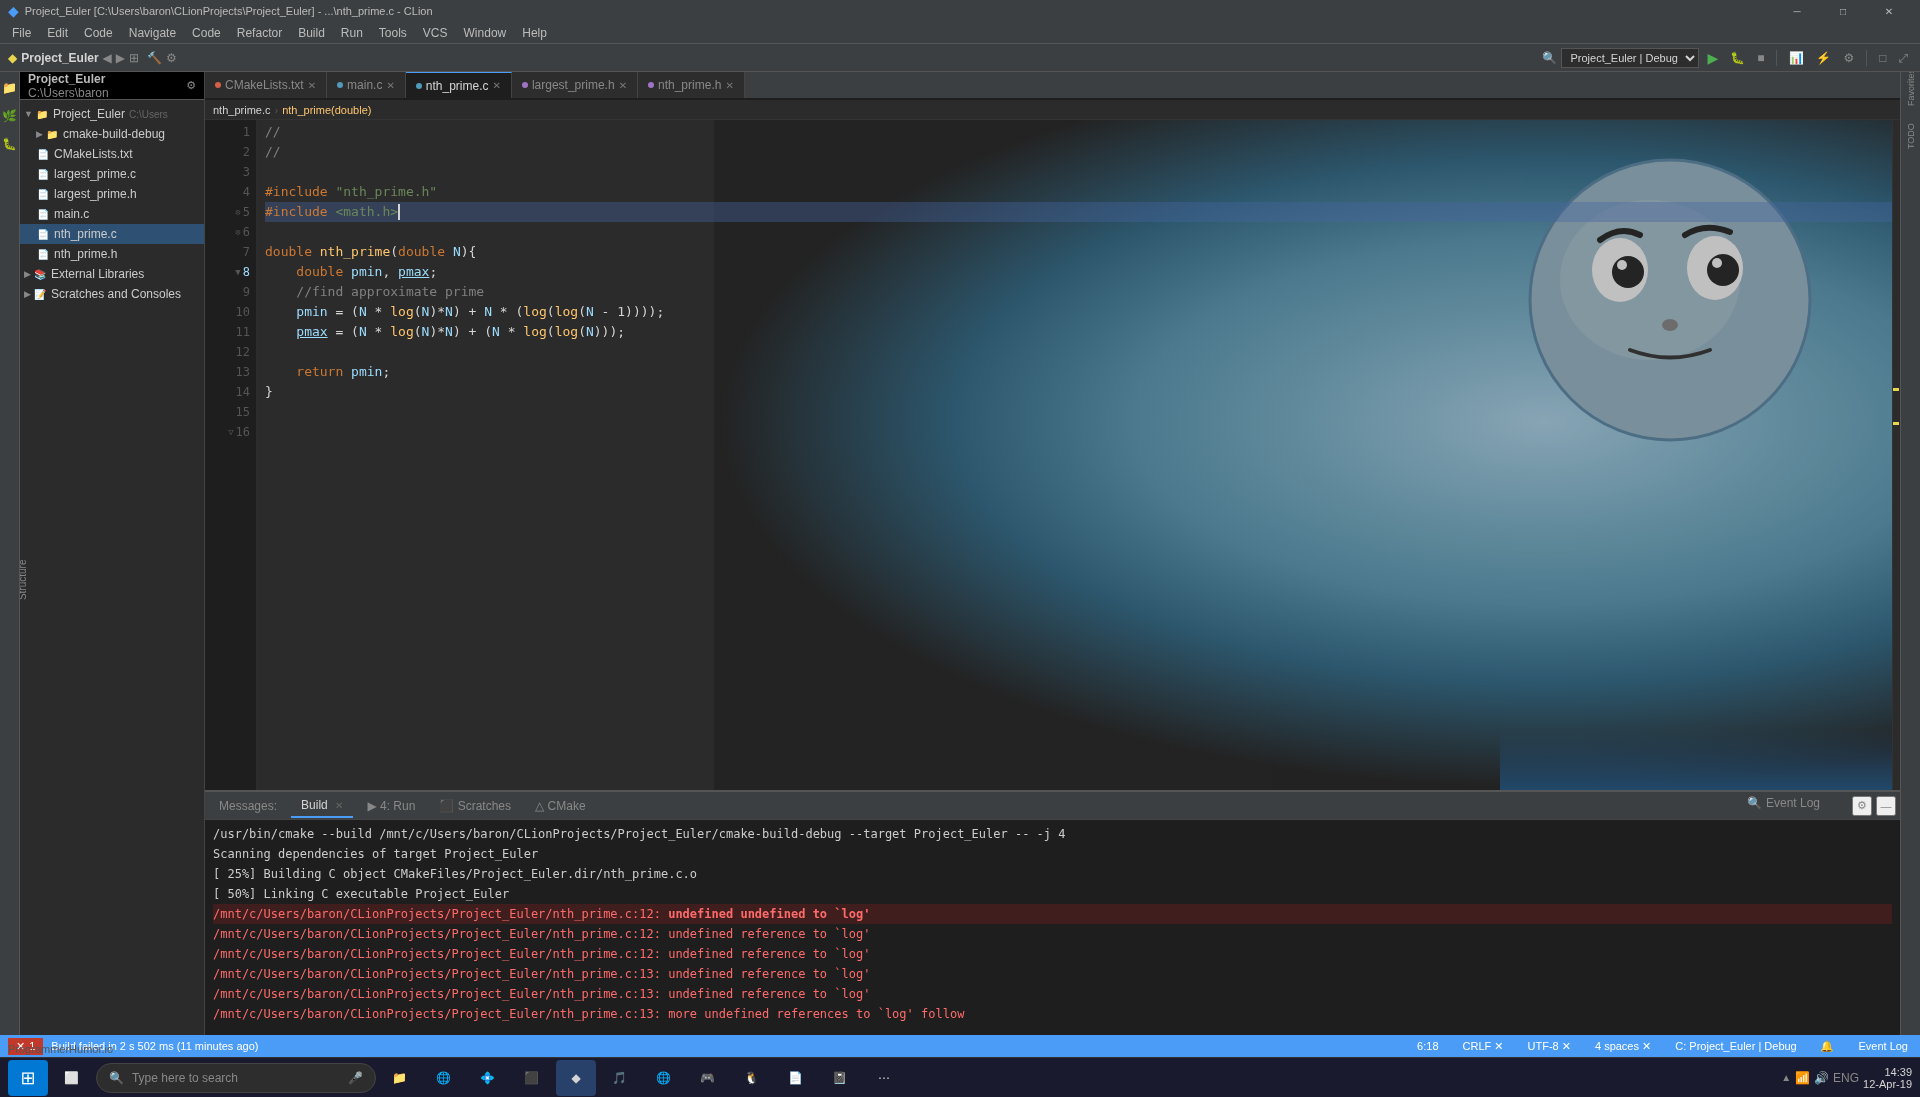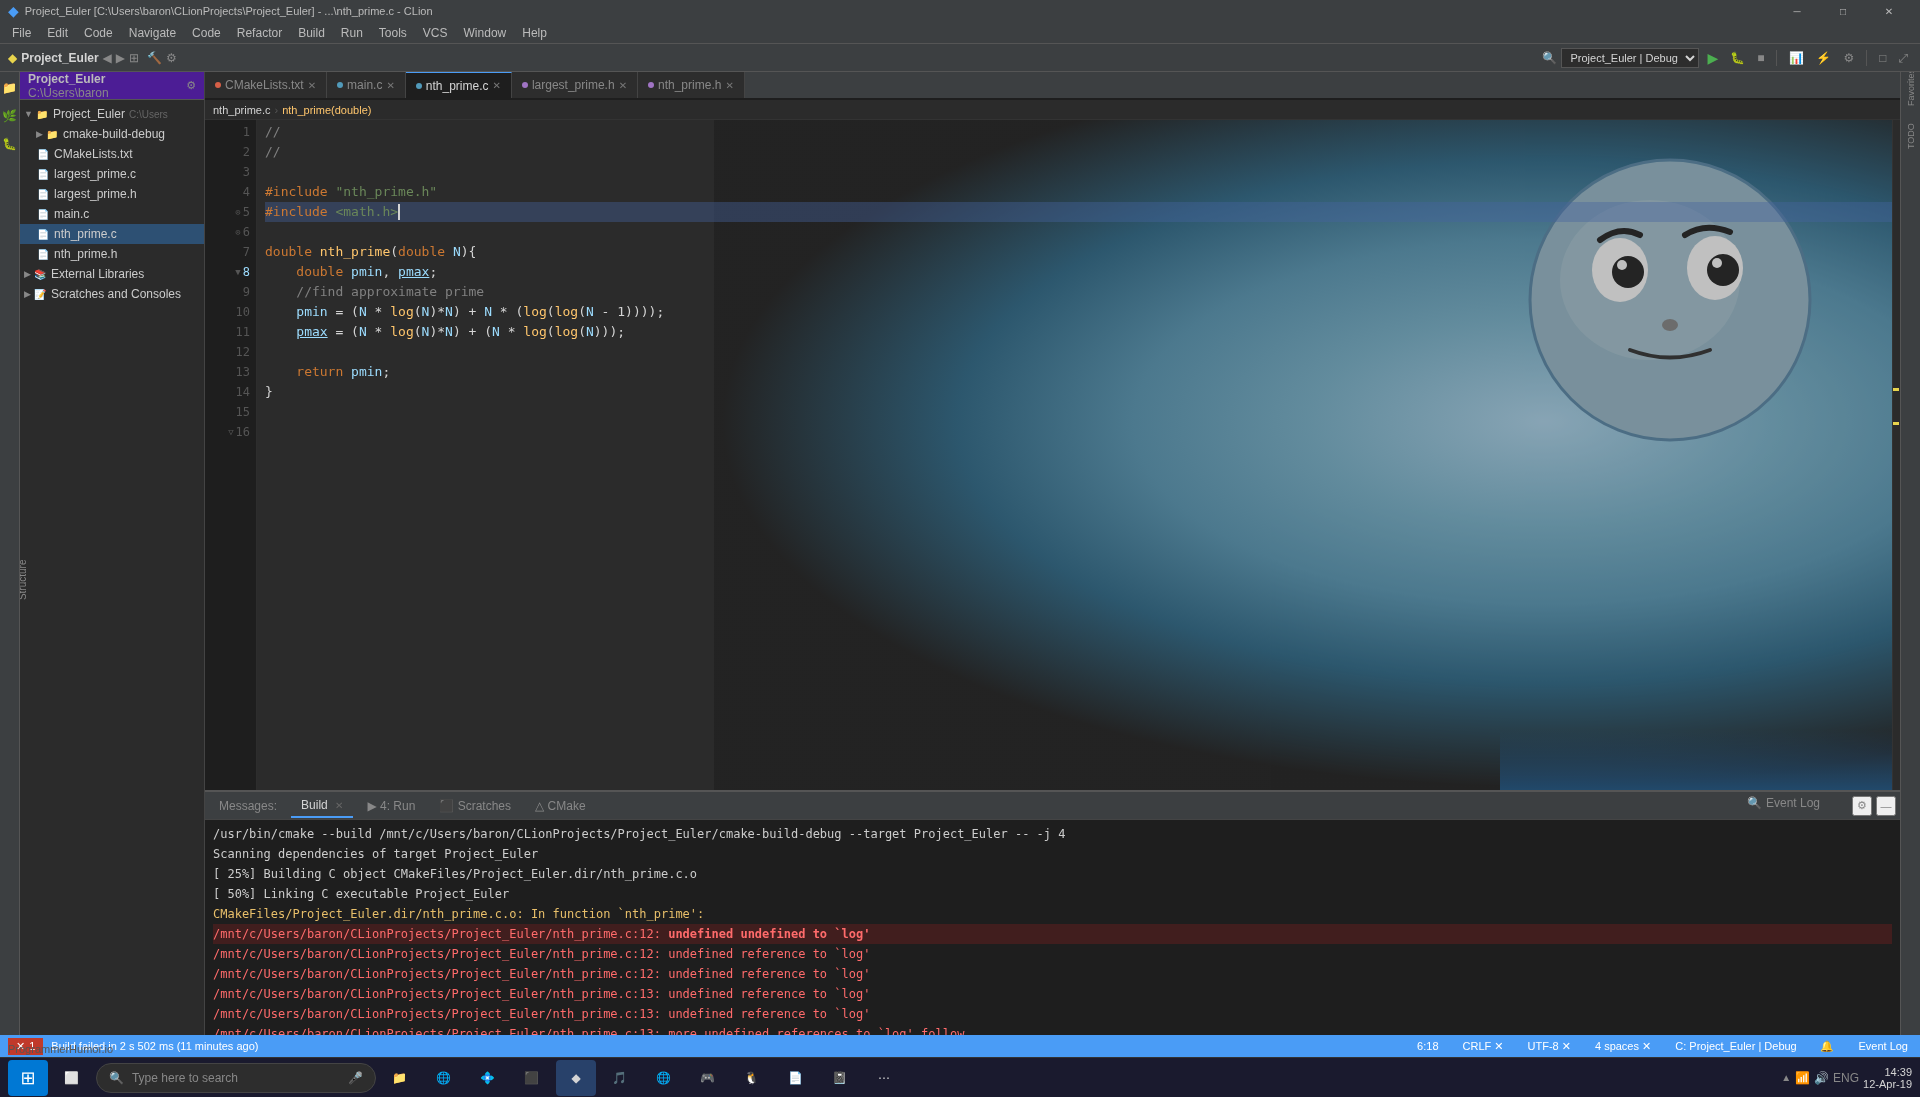--- a/index.html
+++ b/index.html
@@ -38,21 +38,21 @@
     #sidebar {
       width: 185px;
       background: #2b2b2b;
       border-right: 1px solid #444;
       display: flex;
       flex-direction: column;
       overflow: hidden;
       position: relative;
     }
     #sidebar-header {
-      background: #4c1d95;
+      background: #000000;
       padding: 4px 8px;
       font-size: 11px;
       color: #bbbbbb;
       display: flex;
       align-items: center;
       justify-content: space-between;
       height: 28px;
       border-bottom: 1px solid #555;
     }
     #sidebar-content {
@@ -767,21 +767,20 @@
               <div class="bottom-icon-btn" style="font-size:11px;color:#888;">⚙</div>
               <div class="bottom-icon-btn" style="font-size:11px;color:#888;">■</div>
               <div class="bottom-icon-btn" style="font-size:11px;color:#888;">↺</div>
             </div>
 
             <div id="bottom-content-area" style="flex:1;overflow-y:auto;padding:4px 8px;font-family:'Consolas',monospace;font-size:12px;line-height:18px;background:#1e1e1e;">
               <div class="build-line build-info">/usr/bin/cmake --build /mnt/c/Users/baron/CLionProjects/Project_Euler/cmake-build-debug --target Project_Euler -- -j 4</div>
               <div class="build-line build-info">Scanning dependencies of target Project_Euler</div>
               <div class="build-line build-info">[ 25%] Building C object CMakeFiles/Project_Euler.dir/nth_prime.c.o</div>
               <div class="build-line build-info">[ 50%] Linking C executable Project_Euler</div>
-              <div class="build-line build-warning">CMakeFiles/Project_Euler.dir/nth_prime.c.o: In function `nth_prime':</div>
               <div class="build-line build-error highlighted" style="background:rgba(100,30,30,0.5);">/mnt/c/Users/baron/CLionProjects/Project_Euler/nth_prime.c:12: <span style="font-weight:bold;">undefined undefined to `log'</span></div>
               <div class="build-line build-error">/mnt/c/Users/baron/CLionProjects/Project_Euler/nth_prime.c:12: undefined reference to `log'</div>
               <div class="build-line build-error">/mnt/c/Users/baron/CLionProjects/Project_Euler/nth_prime.c:12: undefined reference to `log'</div>
               <div class="build-line build-error">/mnt/c/Users/baron/CLionProjects/Project_Euler/nth_prime.c:13: undefined reference to `log'</div>
               <div class="build-line build-error">/mnt/c/Users/baron/CLionProjects/Project_Euler/nth_prime.c:13: undefined reference to `log'</div>
               <div class="build-line build-error">/mnt/c/Users/baron/CLionProjects/Project_Euler/nth_prime.c:13: more undefined references to `log' follow</div>
 
             </div>
           </div>
         </div>

